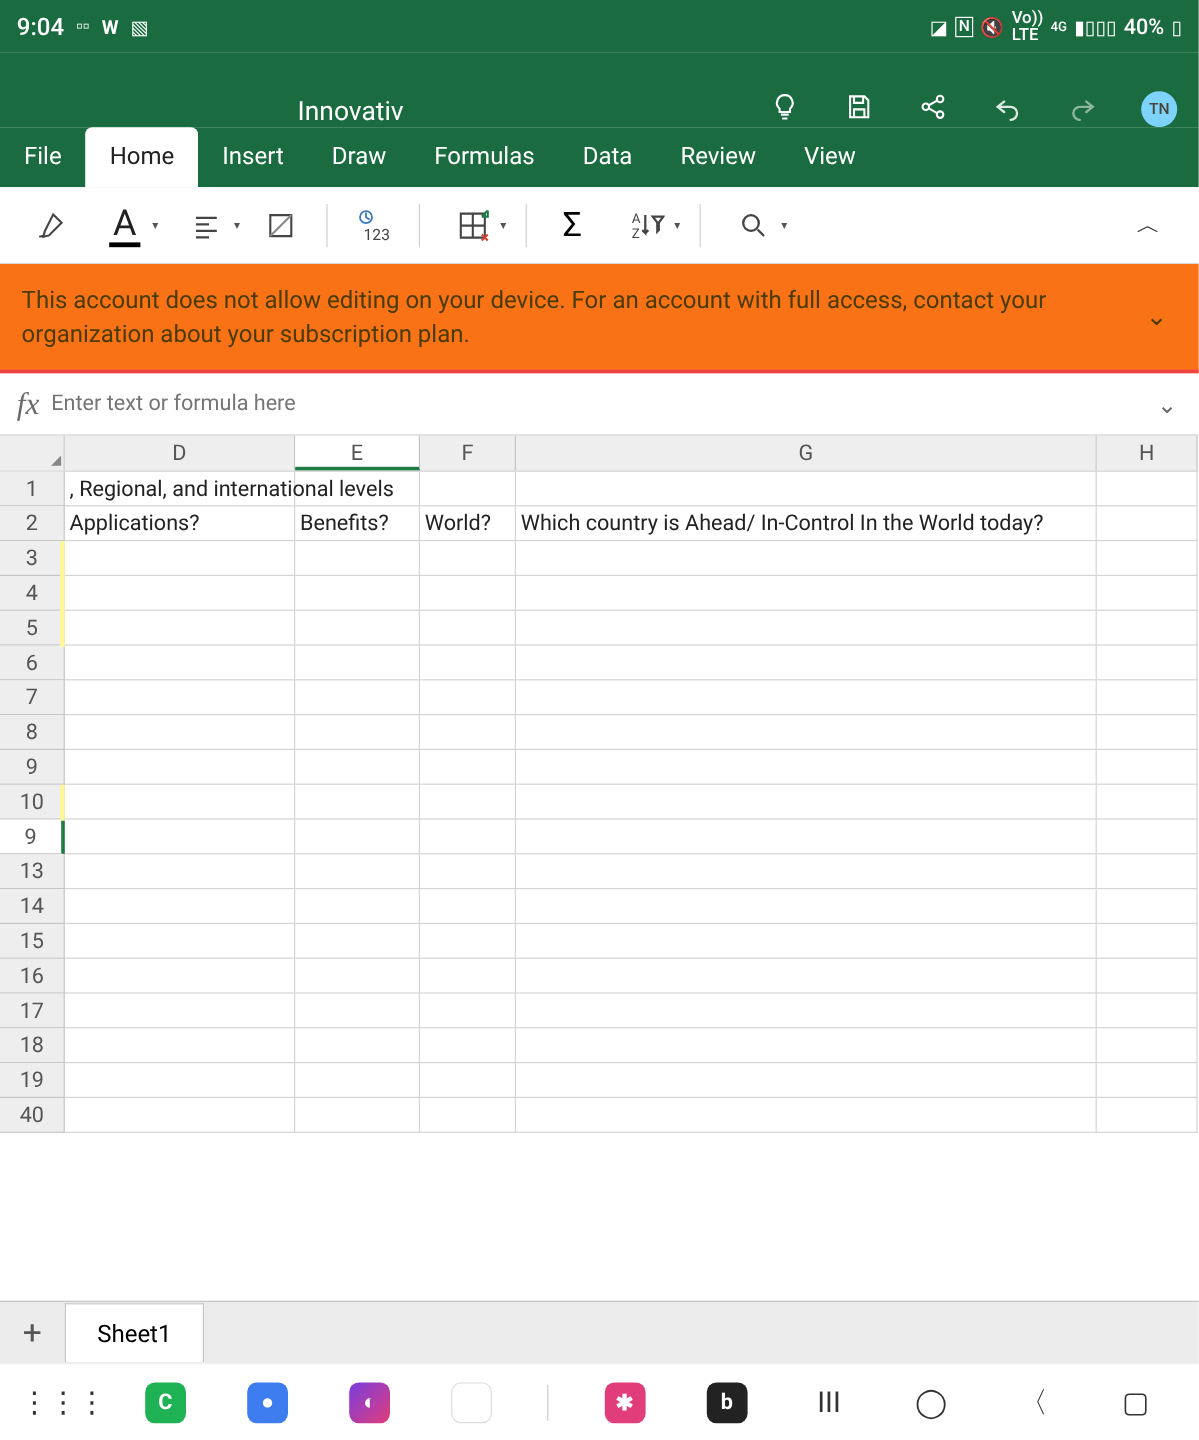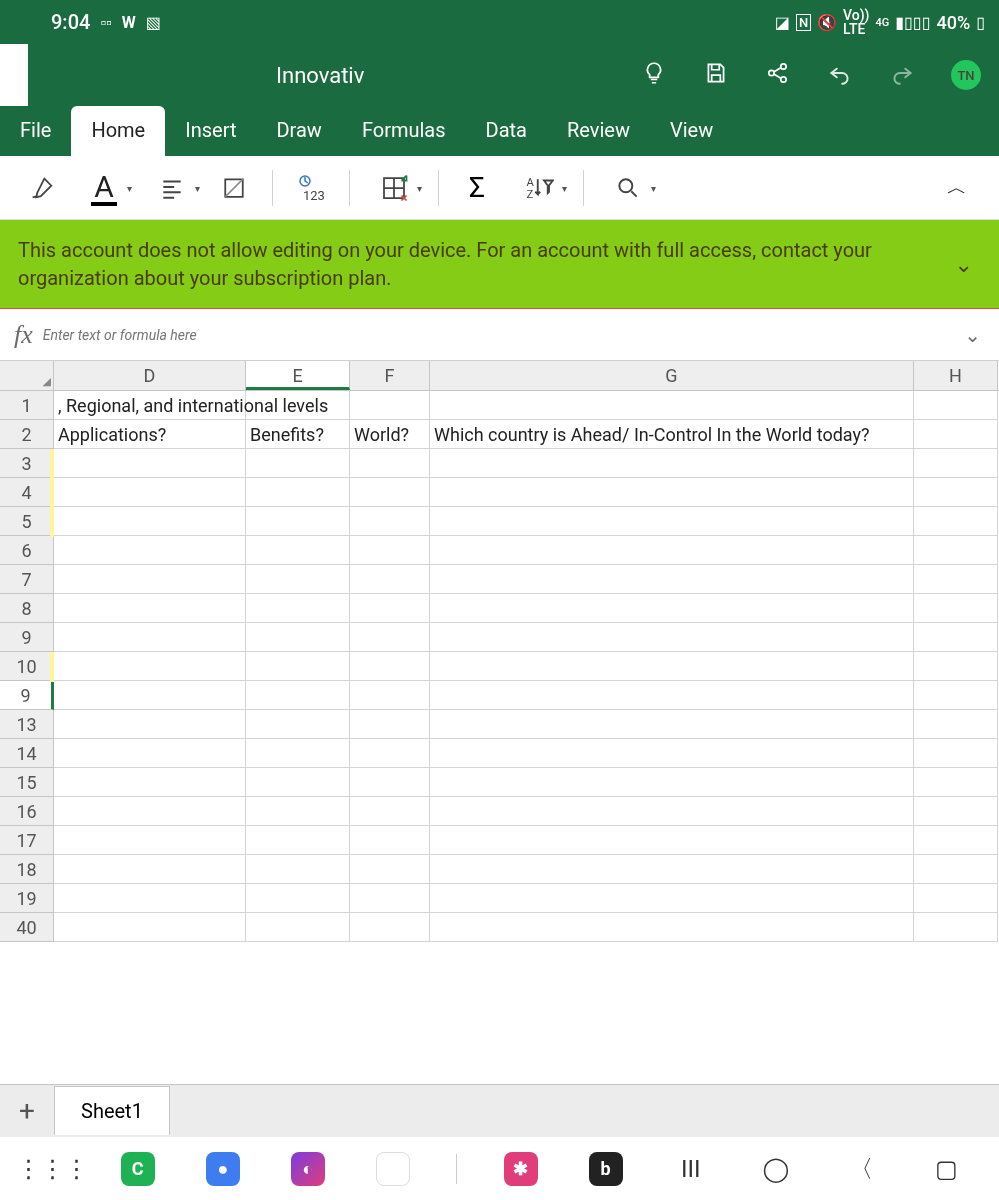--- a/index.html
+++ b/index.html
@@ -1,55 +1,55 @@
 <!DOCTYPE html>
 <html><head>
 <meta charset="utf-8">
 <style>
   * { box-sizing: border-box; margin: 0; padding: 0; font-family: -apple-system, "Segoe UI", Roboto, sans-serif; }
   body { width: 999px; height: 1200px; background: #fff; display: flex; flex-direction: column; overflow: hidden; }
 
   
   .status-bar { height: 44px; background: #1a6b3f; color: #fff; display: flex; align-items: center; justify-content: space-between; padding: 0 14px; font-size: 20px; font-weight: 500; }
-  .status-left { display: flex; align-items: center; gap: 10px; margin-left: 37px; }
+  .status-left { display: flex; align-items: center; gap: 10px; }
   .status-right { display: flex; align-items: center; gap: 6px; font-size: 18px; }
   .mini-icon { font-size: 16px; }
 
   
-  .title-bar { height: 62px; background: #1a6b3f; color: #fff; display: flex; align-items: center; padding: 0 18px; margin-left: 28px; }
+  .title-bar { height: 62px; background: #1a6b3f; color: #fff; display: flex; align-items: flex-end; padding: 0 18px; }
   .doc-title { font-size: 22px; margin-left: 230px; }
   .title-actions { margin-left: auto; display: flex; align-items: center; gap: 36px; }
   .title-actions svg, .title-actions .icon-sl { width: 26px; height: 26px; }
-  .avatar { width: 30px; height: 30px; border-radius: 50%; background: #22c55e; color: #4a4437; display: flex; align-items: center; justify-content: center; font-size: 13px; font-weight: 500; }
+  .avatar { width: 30px; height: 30px; border-radius: 50%; background: #7dd3fc; color: #4a4437; display: flex; align-items: center; justify-content: center; font-size: 13px; font-weight: 500; }
 
   
   .tabs { height: 50px; background: #1a6b3f; display: flex; align-items: flex-end; gap: 0; }
   .tab { padding: 12px 20px 14px; color: #fff; font-size: 20px; cursor: pointer; }
   .tab.active { background: #fff; color: #222; border-radius: 6px 6px 0 0; }
 
   
   .toolbar { height: 64px; background: #fff; display: flex; align-items: center; padding: 0 18px; gap: 8px; border-bottom: 1px solid #d9d9d9; }
   .tool-btn { width: 48px; height: 48px; display: flex; align-items: center; justify-content: center; position: relative; }
   .tool-btn.wide { width: 60px; }
   .tool-sep { width: 1px; height: 36px; background: #d0d0d0; margin: 0 6px; }
   .drop-caret { position: absolute; right: 2px; top: 50%; transform: translateY(-50%); font-size: 10px; color: #555; }
   .font-A { font-size: 30px; font-weight: 400; color: #222; }
   .font-underline { display:block; width: 26px; height: 4px; background: #000; margin-top:-2px;}
   .sigma { font-size: 28px; }
   .collapse-caret { margin-left: auto; font-size: 20px; color: #333; padding-right: 14px; }
 
   
-  .banner { background: #84cc16; padding: 16px 18px; display: flex; align-items: center; border-bottom: 1px solid #ef4444; }
+  .banner { background: #f97316; padding: 16px 18px; display: flex; align-items: center; border-bottom: 3px solid #ef4444; }
   .banner-text { font-size: 20px; color: #4a3b00; line-height: 1.4; flex: 1; }
   .banner-caret { font-size: 22px; color: #4a3b00; padding: 0 8px; }
 
   
   .formula-bar { height: 52px; display: flex; align-items: center; border-bottom: 1px solid #d0d0d0; padding: 0 10px; }
   .fx { font-style: italic; font-family: Georgia, serif; font-size: 26px; color: #6b6b6b; padding: 0 10px 0 4px; }
-  .formula-input { flex: 1; font-size: 14px; color: #a8a8a8; border: none; outline: none; font-style: italic; }
+  .formula-input { flex: 1; font-size: 18px; color: #a8a8a8; border: none; outline: none; }
   .formula-caret { font-size: 20px; color: #6b6b6b; padding: 0 8px; }
 
   
   .grid { flex: 1; overflow: hidden; position: relative; }
   .col-headers { display: flex; height: 30px; border-bottom: 1px solid #c5c5c5; }
   .corner { width: 54px; border-right: 1px solid #c5c5c5; background: #eee; display:flex; align-items:flex-end; justify-content:flex-end; padding:2px;}
   .corner::after{content:"◢"; font-size:11px; color:#888;}
   .col-h { text-align: center; font-size: 18px; color: #555; background: #eee; border-right: 1px solid #c5c5c5; line-height: 30px; }
   .col-h.D { width: 192px; }
   .col-h.E { width: 104px; background:#fff; border-bottom: 3px solid #1f7a45; position:relative; top:0; }

